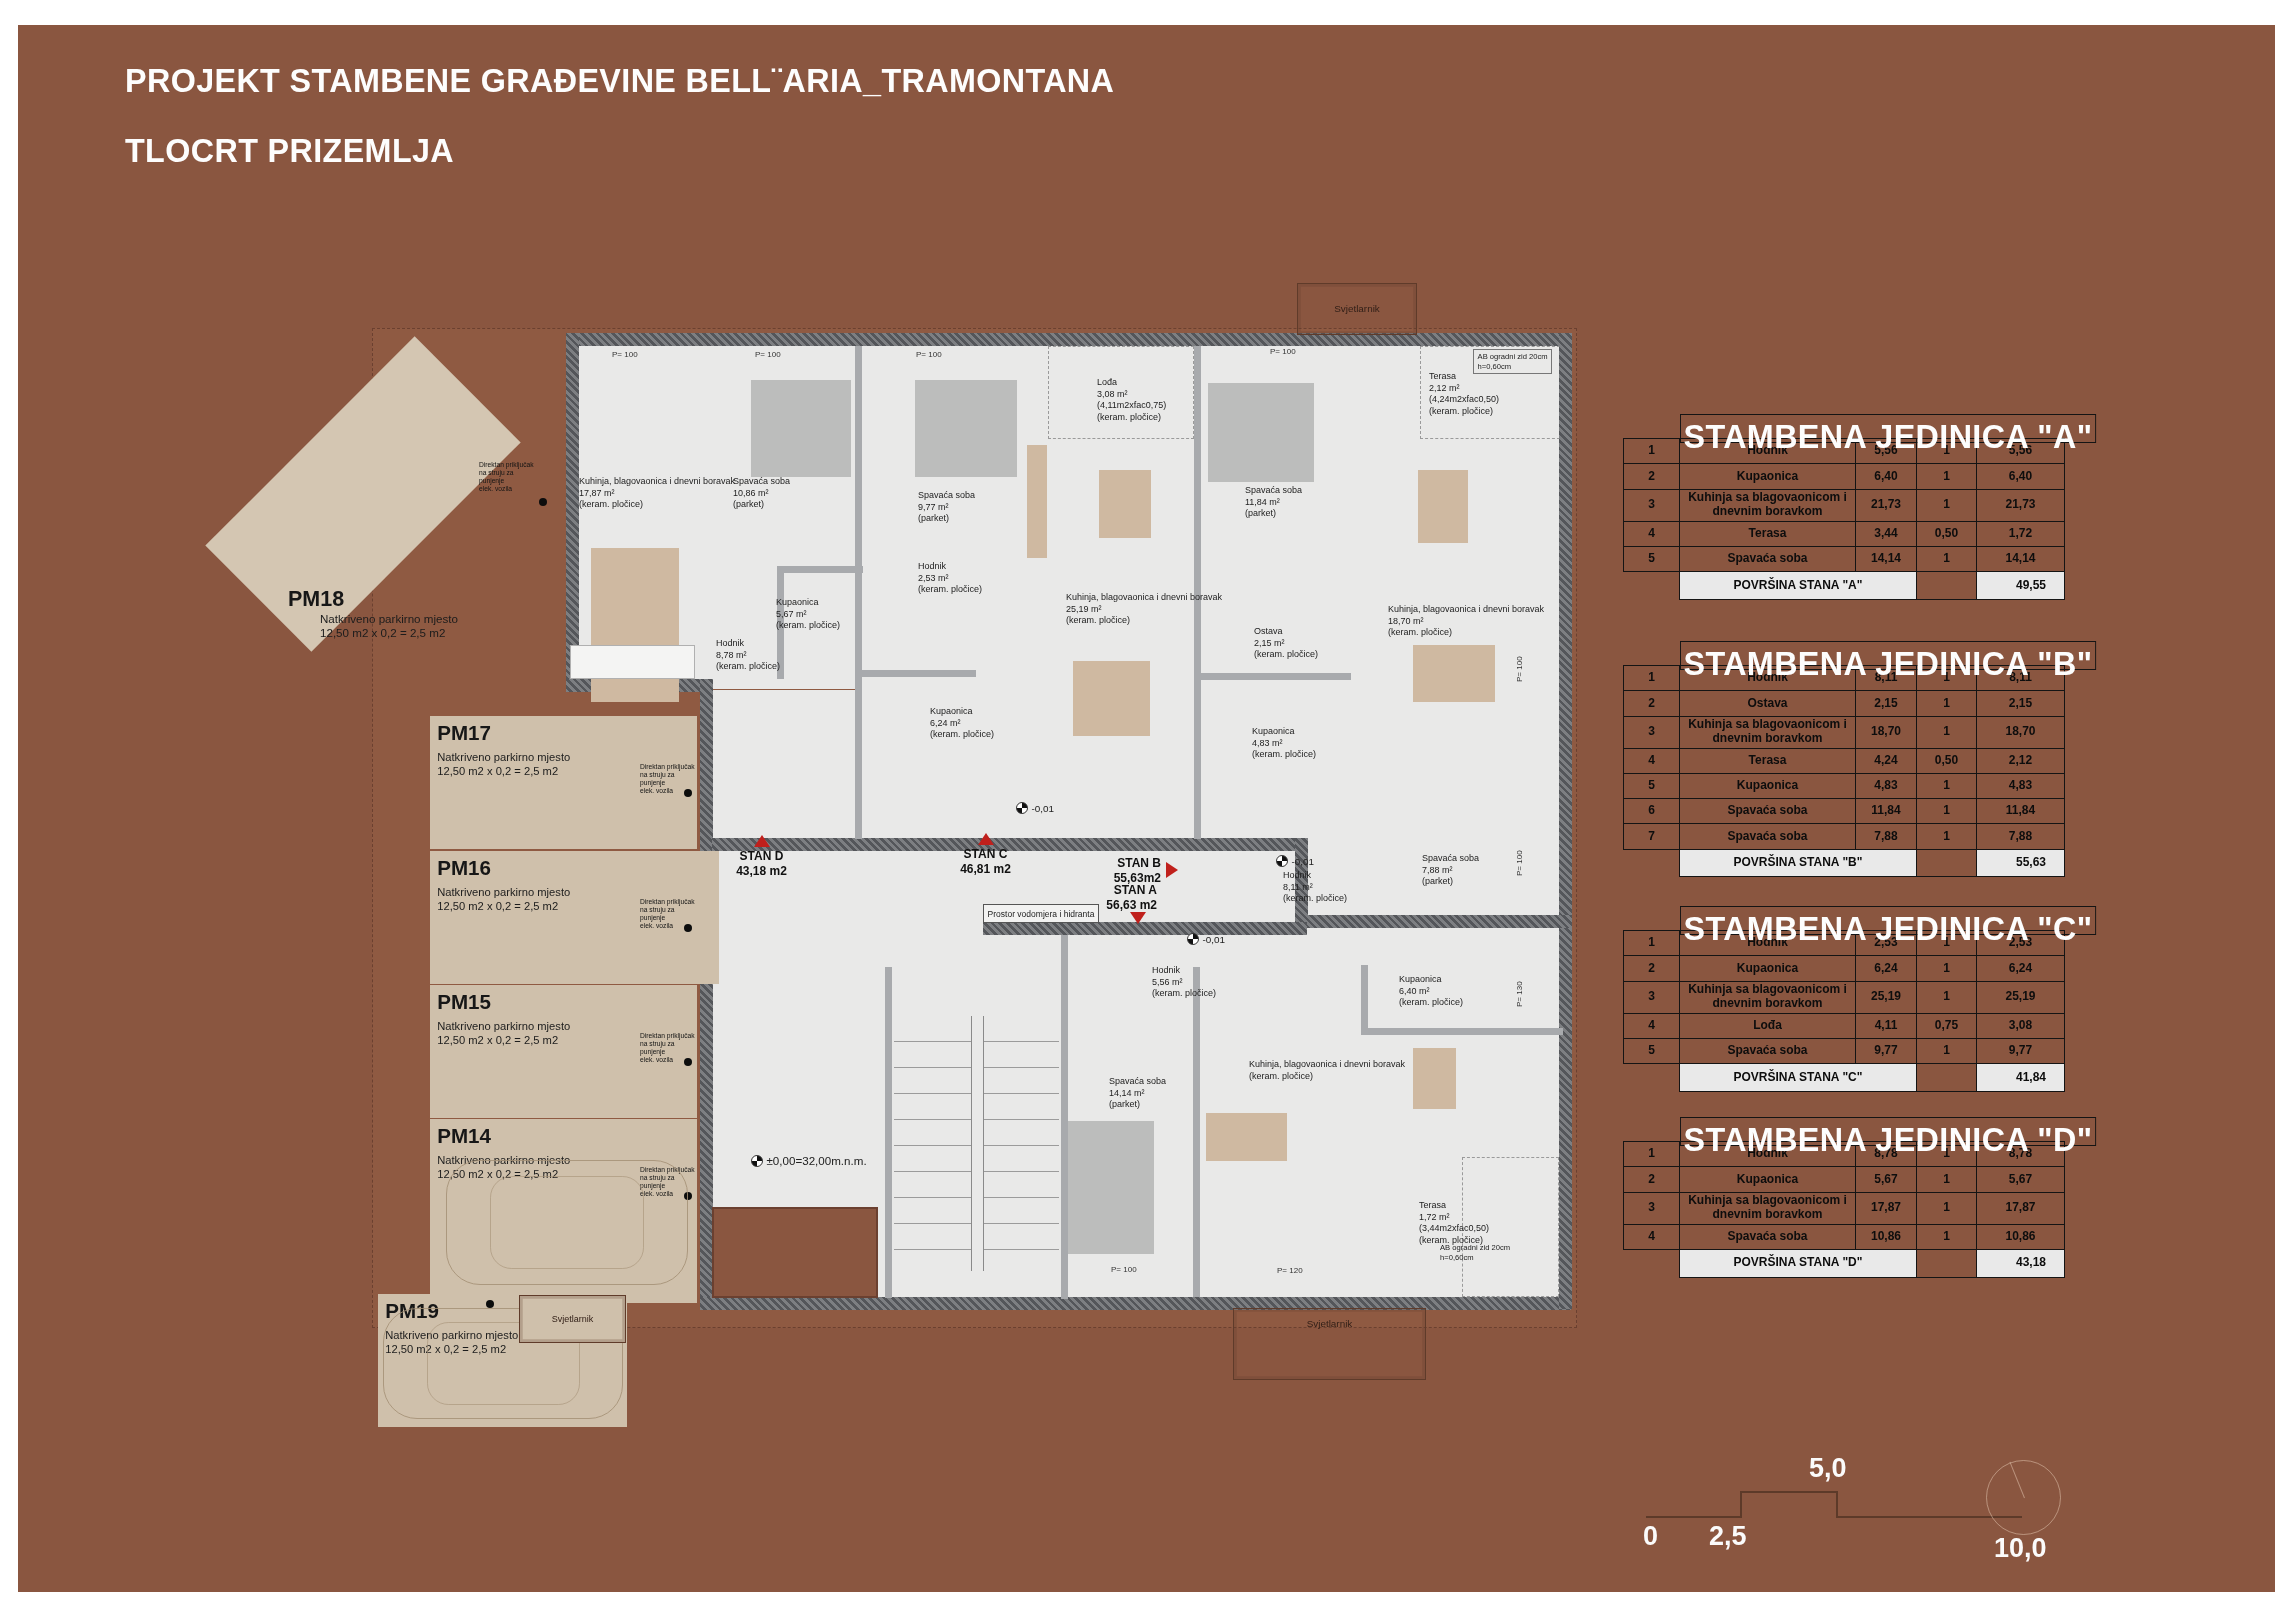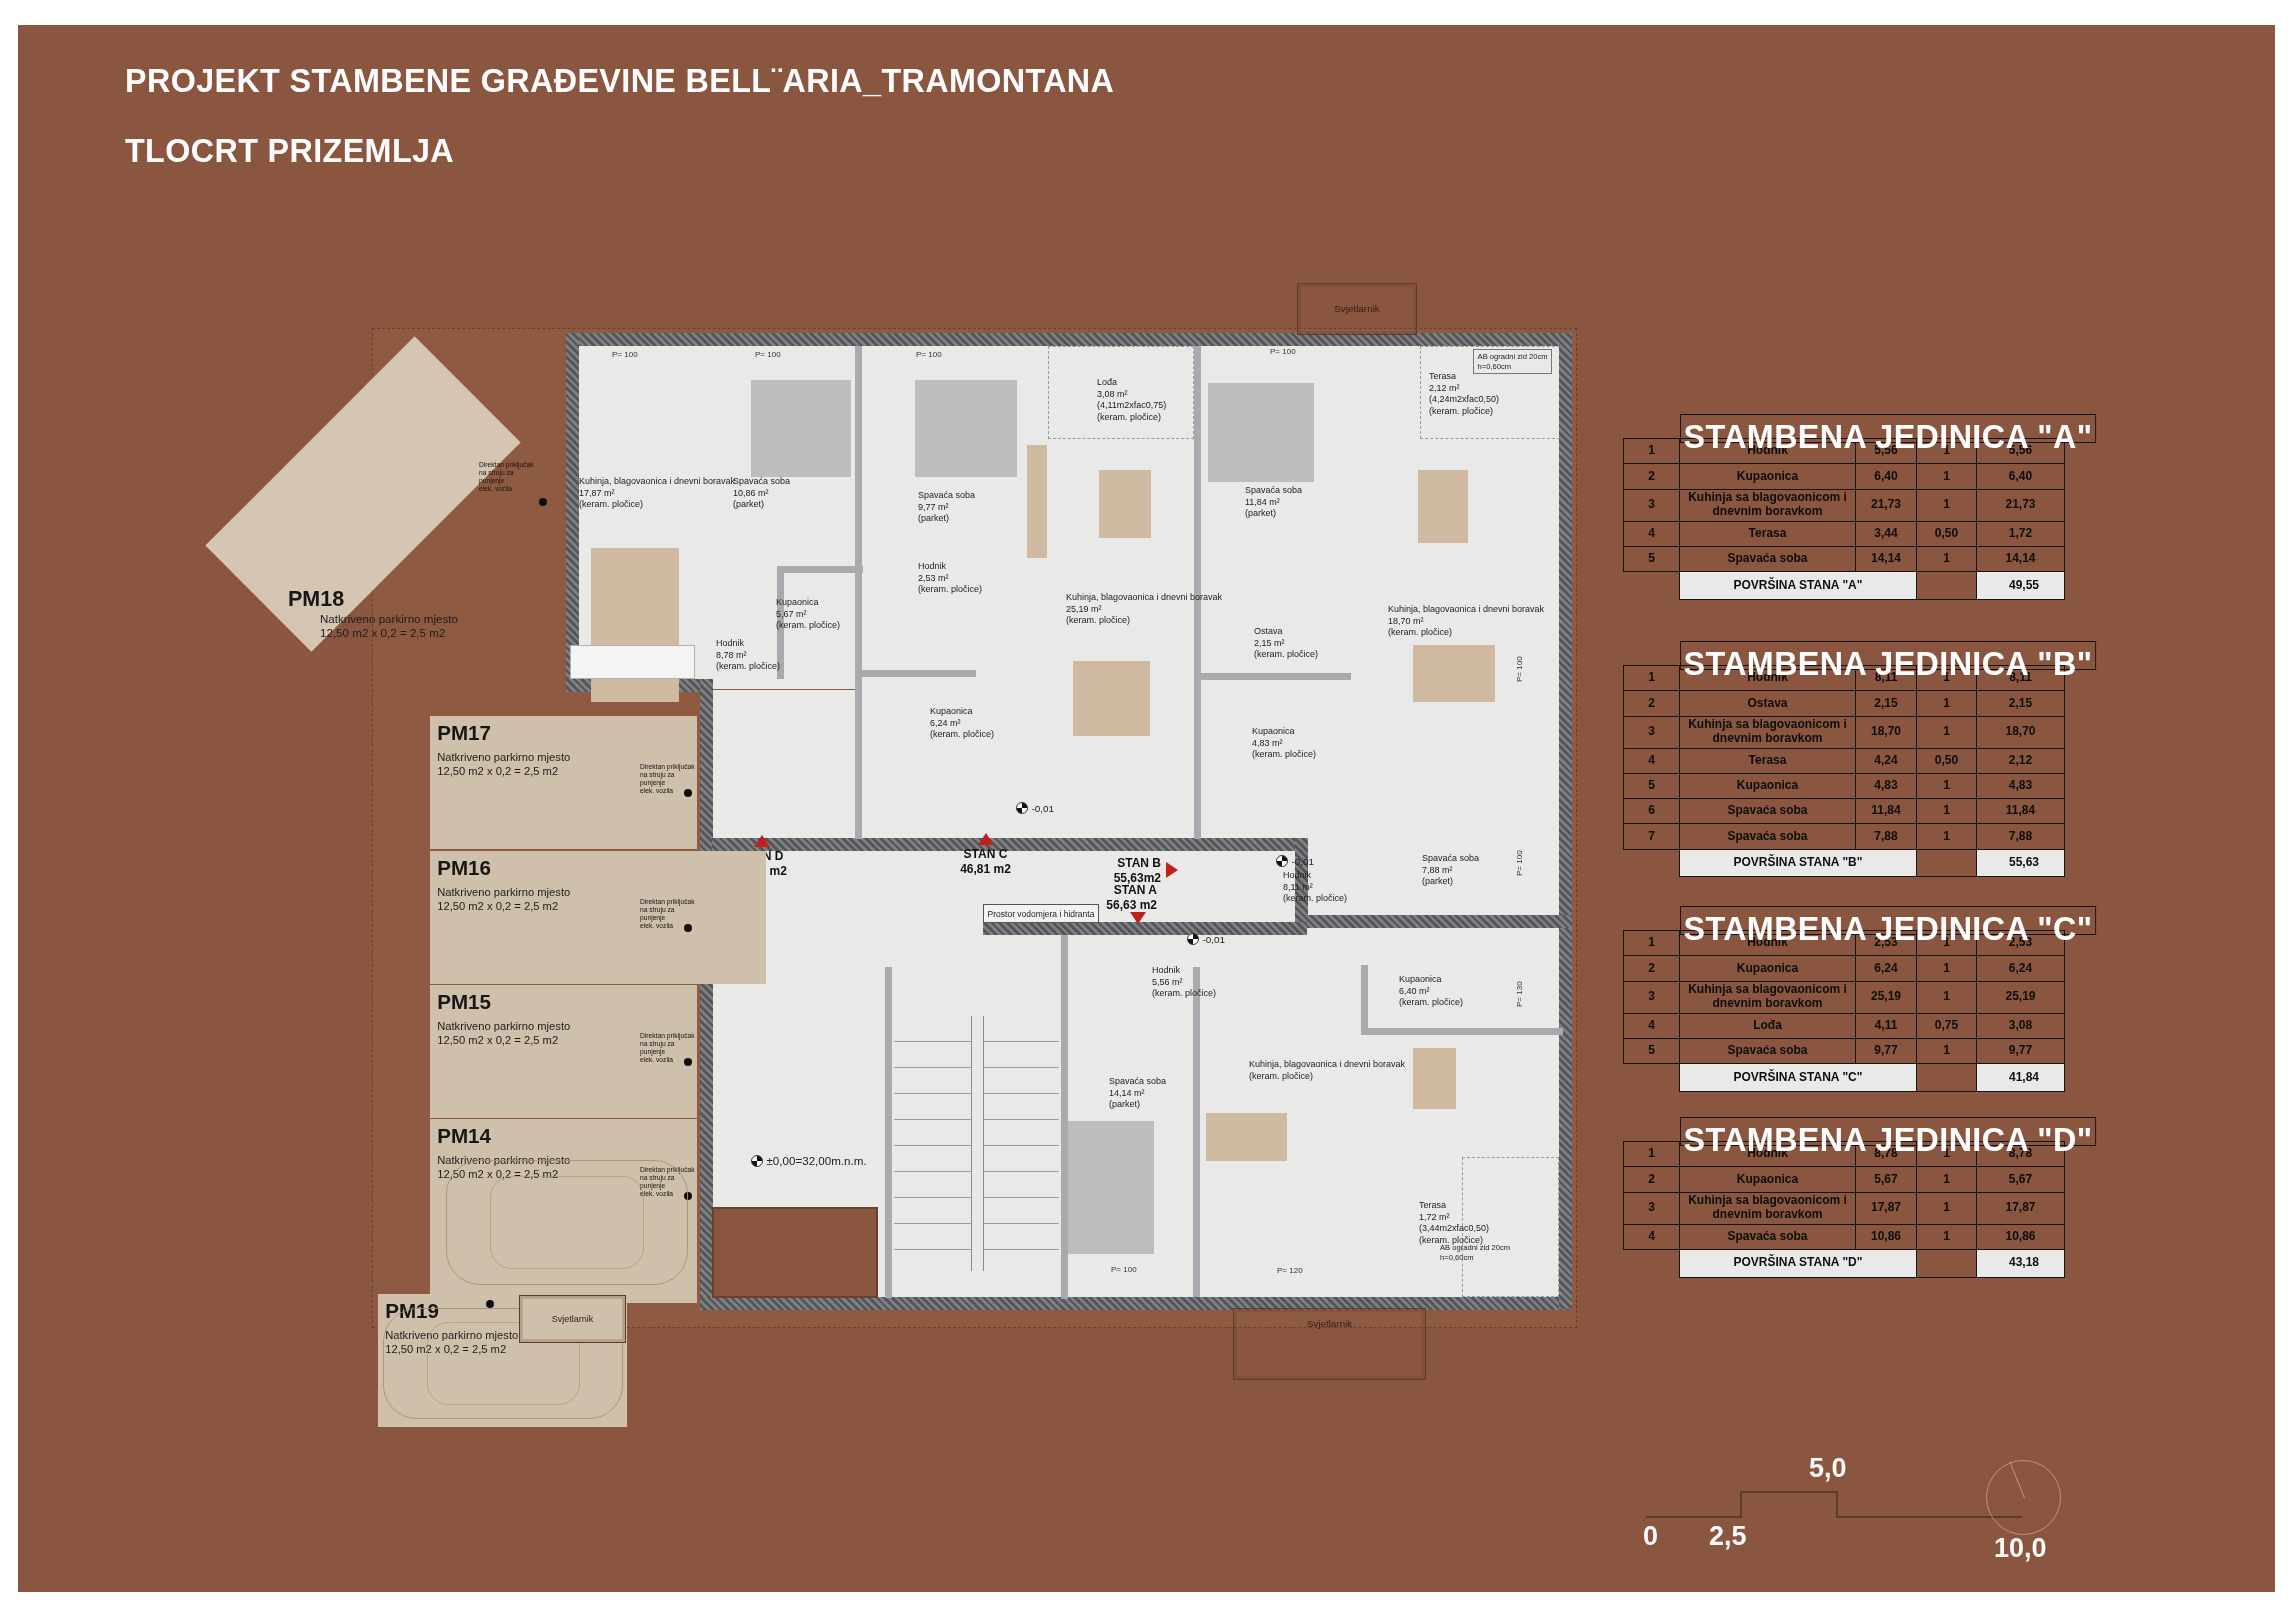--- a/index.html
+++ b/index.html
@@ -25,21 +25,21 @@
   .brick-row:nth-child(even){background-position:43px 0,0 0;}
 
   
   .unit-table{position:absolute;left:1623px;width:441px;}
   .unit-table table{border-collapse:collapse;width:441px;table-layout:fixed;
       font-size:12px;font-weight:bold;color:#0d0d0d;}
   .unit-table td{border:1.8px solid #141414;text-align:center;padding:1.8px 2.7px;height:20.6px;line-height:1.15;}
   .unit-table td.nb{border:none;background:transparent;}
   .unit-table td.title{height:23px;}
   .unit-table td.tlabel,.unit-table td.tval{background:#e9e9e9;height:23px;}
-  .unit-table td.tval{text-align:right;padding-right:25px;}
+  .unit-table td.tval{text-align:right;padding-right:18px;}
 
   
   .site{position:absolute;left:372px;top:328px;width:1205px;height:1000px;
         background:rgba(158,100,72,.28);border:1.8px dashed #6b4030;box-sizing:border-box;}
   .room-block{position:absolute;background:#e9e9e8;}
   .wall{position:absolute;background:
         repeating-linear-gradient(45deg,#7d7f82 0 2.7px,#54565a 2.7px 5.4px);}
   .iwall{position:absolute;background:#a8aaad;}
   .rug{position:absolute;background:#bcbdbc;}
   .beige{position:absolute;background:#cfb9a1;}
@@ -276,21 +276,21 @@
 
   <div class="spot" style="left:430px;top:716px;width:267px;height:133px;">
     <div class="pid">PM17</div>
     <div class="pdesc">Natkriveno parkirno mjesto
 12,50 m2 x 0,2 = 2,5 m2</div>
     <div class="charger" style="left:210px;top:47px;">Direktan priključak
 na struju za punjenje
 elek. vozila</div>
     <div class="cdot" style="left:254px;top:73px;"></div>
   </div>
-  <div class="spot" style="left:430px;top:851px;width:289px;height:133px;padding-left:47px;">
+  <div class="spot" style="left:430px;top:851px;width:289px;height:133px;">
     <div class="pid">PM16</div>
     <div class="pdesc">Natkriveno parkirno mjesto
 12,50 m2 x 0,2 = 2,5 m2</div>
     <div class="charger" style="left:210px;top:47px;">Direktan priključak
 na struju za punjenje
 elek. vozila</div>
     <div class="cdot" style="left:254px;top:73px;"></div>
   </div>
   <div class="spot" style="left:430px;top:985px;width:267px;height:133px;">
     <div class="pid">PM15</div>

